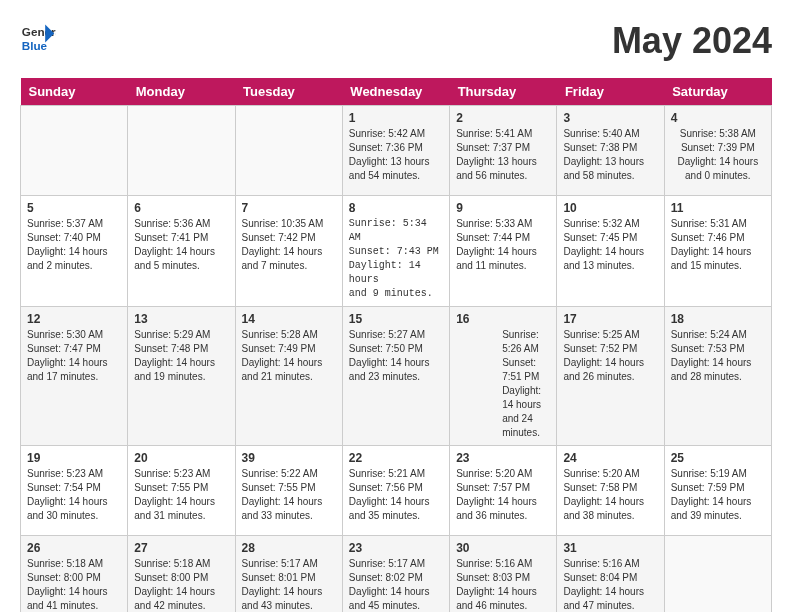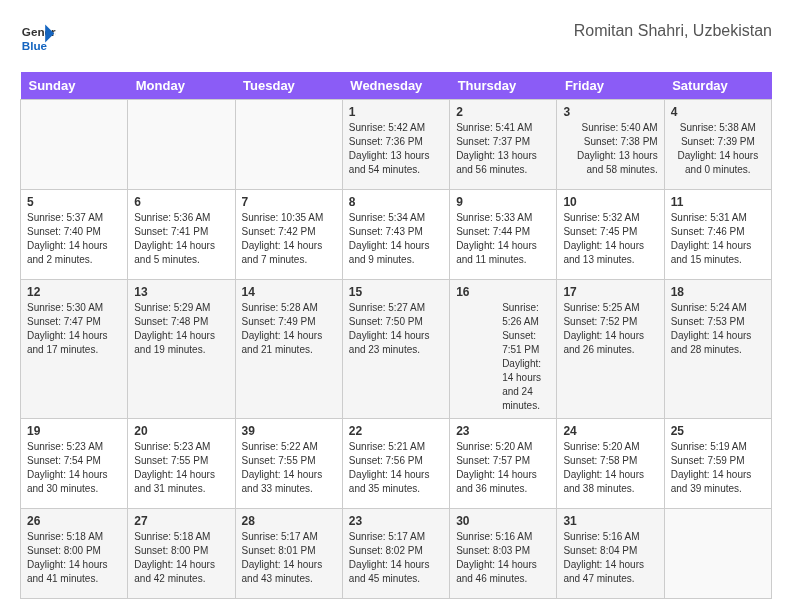--- a/index.html
+++ b/index.html
@@ -37,21 +37,21 @@
       font-size: 16px;
       color: #555;
       margin-top: 2px;
     }
     table {
       width: 100%;
       border-collapse: collapse;
       table-layout: fixed;
     }
     thead tr th {
-      background-color: #8b5cf6;
+      background-color: #be185d;
       color: white;
       text-align: left;
       padding: 6px 8px;
       font-size: 13px;
       font-weight: bold;
     }
     tbody tr td {
       border: 1px solid #ccc;
       vertical-align: top;
       padding: 5px 6px;
@@ -85,21 +85,21 @@
 
 <div class="header">
   <div class="logo">
     <svg class="logo-icon" viewBox="0 0 40 40" xmlns="http://www.w3.org/2000/svg">
       <text x="2" y="18" font-size="13" font-weight="bold" fill="#333" font-family="Arial">General</text>
       <text x="2" y="33" font-size="13" font-weight="bold" fill="#1565c0" font-family="Arial">Blue</text>
       <polygon points="28,5 38,15 28,25" fill="#1565c0"></polygon>
     </svg>
   </div>
   <div class="title-section">
-    <div class="location-title">Romitan Shahri, Uzbekistan</div>
+    <div class="month-title">May 2024</div>
   </div>
 </div>
 
 <table>
   <thead>
     <tr>
     <th>Sunday</th>
         <th>Monday</th>
         <th>Tuesday</th>
         <th>Wednesday</th>
@@ -122,21 +122,21 @@
         </td>
         <td>
           <span class="day-num">2</span>
           <div class="day-info" style="white-space: pre-line;">Sunrise: 5:41 AM
 Sunset: 7:37 PM
 Daylight: 13 hours
 and 56 minutes.</div>
         </td>
         <td>
           <span class="day-num">3</span>
-          <div class="day-info" style="white-space: pre-line; text-align: right;">Sunrise: 5:40 AM
+          <div class="day-info" style="white-space: pre-line;">Sunrise: 5:40 AM
 Sunset: 7:38 PM
 Daylight: 13 hours
 and 58 minutes.</div>
         </td>
         <td>
           <span class="day-num">4</span>
           <div class="day-info" style="white-space: pre-line; text-align: center;">Sunrise: 5:38 AM
 Sunset: 7:39 PM
 Daylight: 14 hours
 and 0 minutes.</div>
@@ -159,21 +159,21 @@
         </td>
         <td>
           <span class="day-num">7</span>
           <div class="day-info" style="white-space: pre-line;">Sunrise: 10:35 AM
 Sunset: 7:42 PM
 Daylight: 14 hours
 and 7 minutes.</div>
         </td>
         <td>
           <span class="day-num">8</span>
-          <div class="day-info" style="white-space: pre-line;">Sunrise: 5:34 AM
+          <div class="day-info" style="white-space: pre-line; font-family: Liberation Mono, monospace;">Sunrise: 5:34 AM
 Sunset: 7:43 PM
 Daylight: 14 hours
 and 9 minutes.</div>
         </td>
         <td>
           <span class="day-num">9</span>
           <div class="day-info" style="white-space: pre-line;">Sunrise: 5:33 AM
 Sunset: 7:44 PM
 Daylight: 14 hours
 and 11 minutes.</div>

